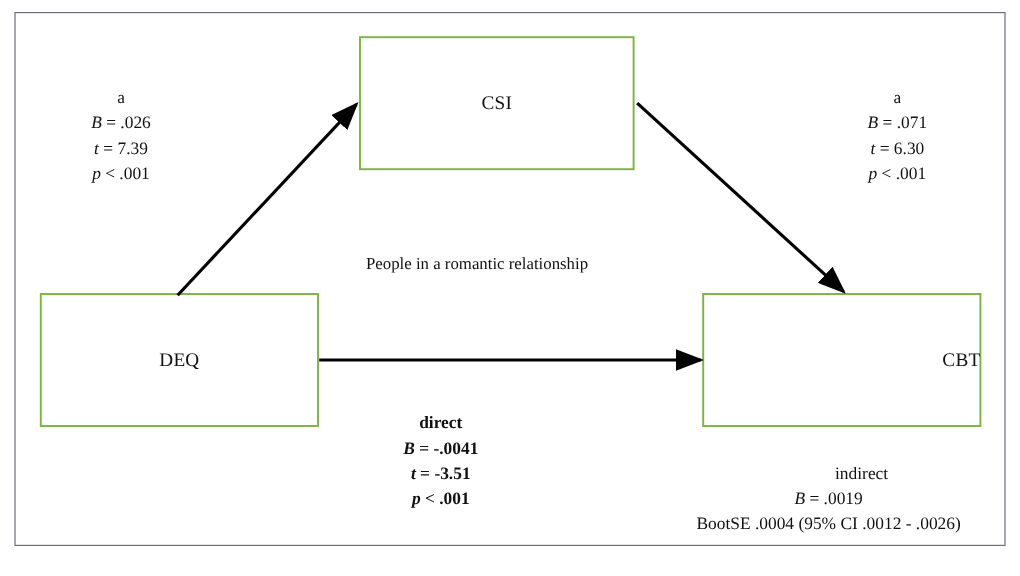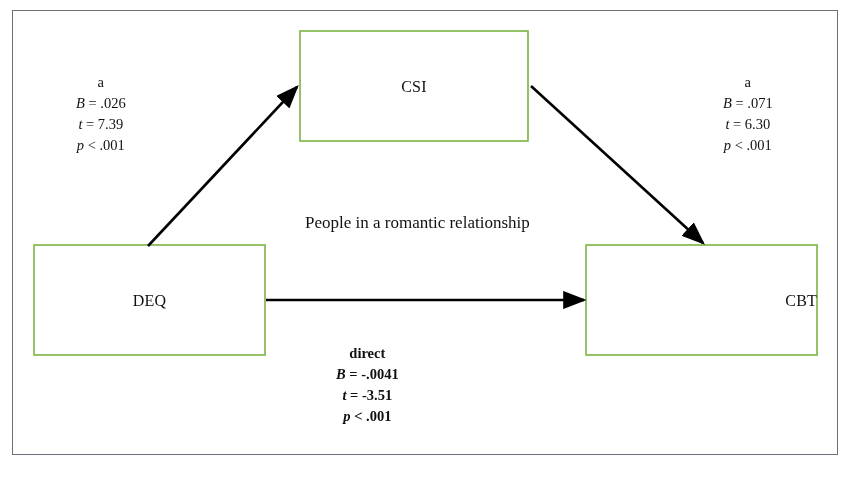--- a/index.html
+++ b/index.html
@@ -55,21 +55,21 @@
   }
   .stat-line {
     text-align: center;
     font-style: normal;
   }
   .stat-line .it {
     font-style: italic;
   }
   .caption {
     position: absolute;
-    font-size: 17px;
+    font-size: 14px;
     color: #111111;
     white-space: nowrap;
   }
 </style>
 </head>
 <body>
 
 <div id="canvas">
 
   <div id="frame"></div>
@@ -112,14 +112,19 @@
     <div class="stat-line"><span class="it">p</span><span> &lt; .001</span></div>
   </div>
 
   <div class="stat-block" style="left:336px; top:343px;font-weight:bold;">
     <div class="stat-head">direct</div>
     <div class="stat-line"><span class="it">B</span><span> = -.0041</span></div>
     <div class="stat-line"><span class="it">t</span><span> = -3.51</span></div>
     <div class="stat-line"><span class="it">p</span><span> &lt; .001</span></div>
   </div>
 
+  <div class="stat-block" style="left:563px; top:385px;">
+    <div class="stat-head" style="text-align:center; width:200px; margin-left:55px;">indirect</div>
+    <div class="stat-line"><span class="it">B</span><span> = .0019</span></div>
+    <div class="stat-line">BootSE .0004 (95% CI .0012 - .0026)</div>
+  </div>
 
 </div>
 
 </body></html>

